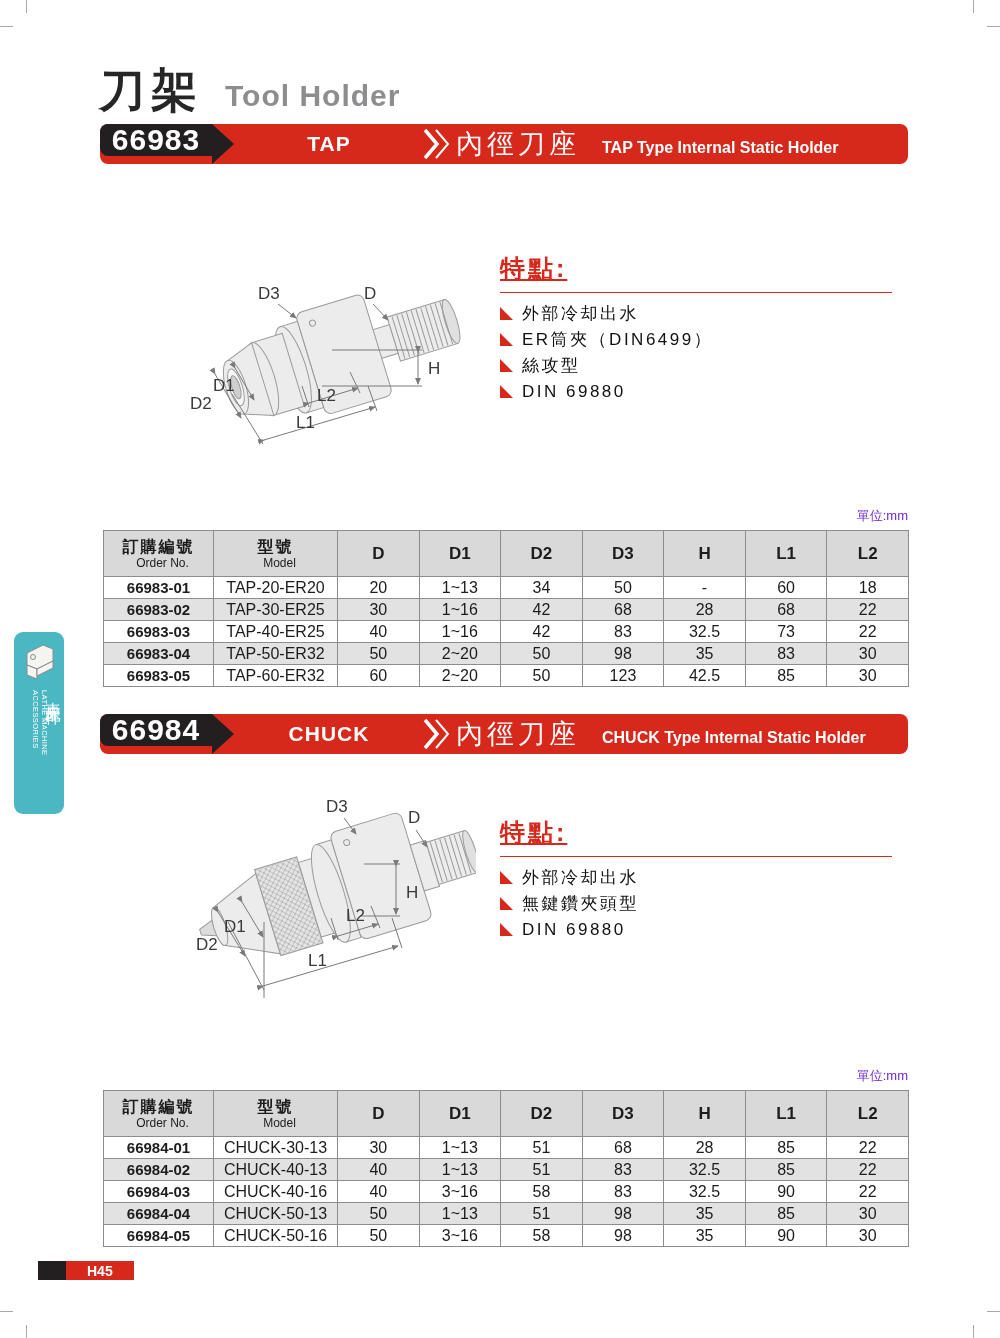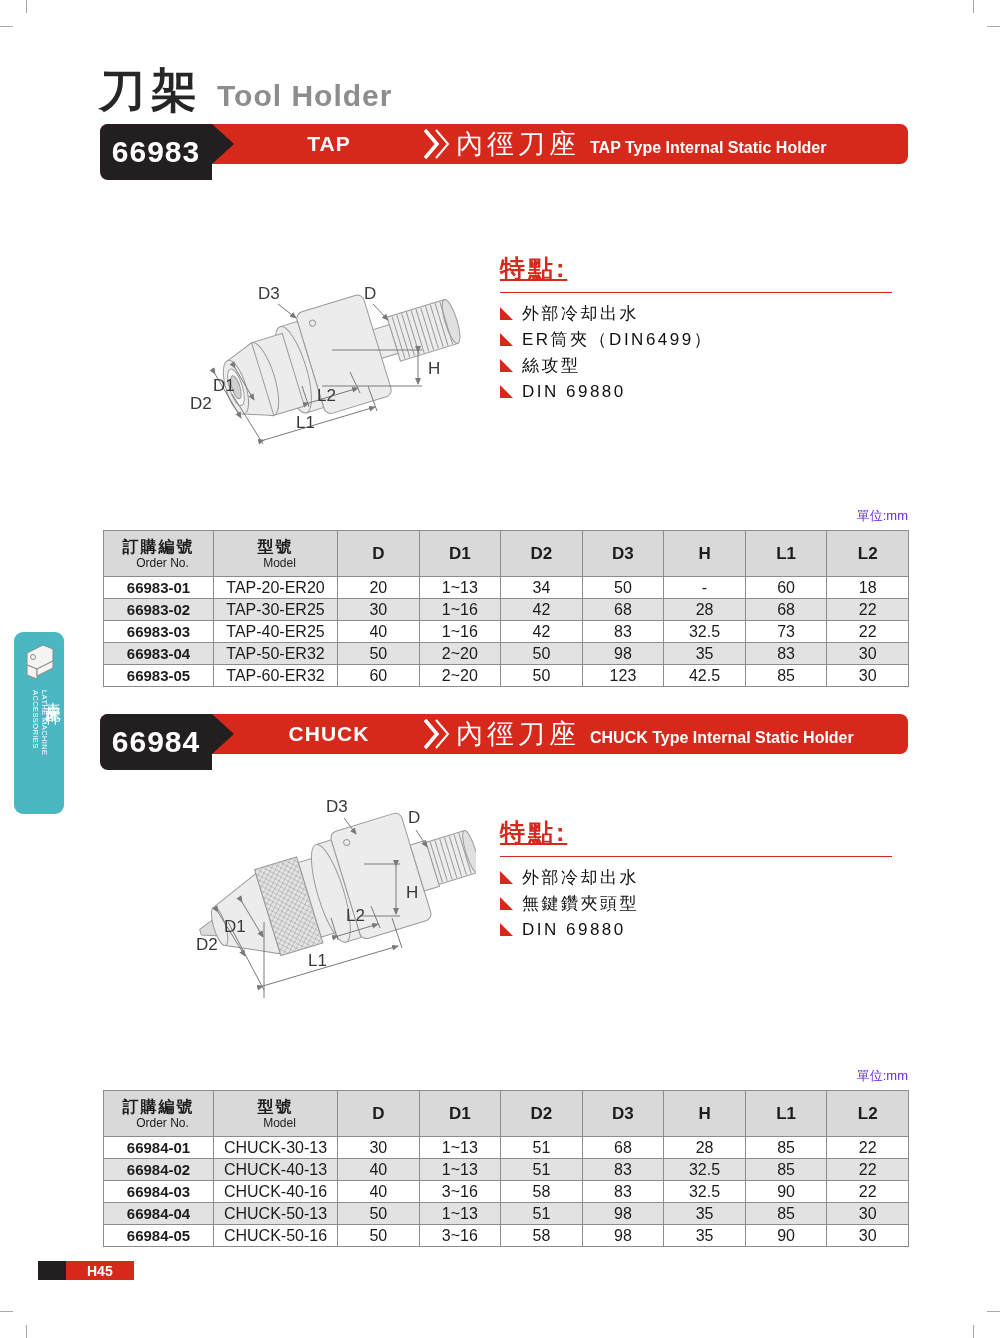--- a/index.html
+++ b/index.html
@@ -9,35 +9,35 @@
   }
   :root{
     --red:#d7281c;
     --black:#231f20;
     --teal:#4ab7c2;
   }
   
   .cm{position:absolute;background:#a9a9a9;}
 
   
-  .page-title{position:absolute;left:99px;top:60px;display:flex;align-items:baseline;gap:14px;white-space:nowrap;}
+  .page-title{position:absolute;left:99px;top:60px;display:flex;align-items:baseline;gap:22px;white-space:nowrap;}
   .pt-zh{font-size:46px;font-weight:bold;color:#262626;letter-spacing:6px;}
   .pt-en{font-size:30px;font-weight:bold;color:#8d8d90;letter-spacing:1px;}
 
   
   .banner{position:absolute;left:100px;width:808px;height:40px;background:var(--red);border-radius:8px;}
-  .banner-code{position:absolute;left:0;top:0;width:112px;height:56px;background:var(--black);
+  .banner-code{position:absolute;left:0;top:0;width:112px;height:32px;background:var(--black);
     border-radius:8px 0 0 8px;color:#fff;font-size:30px;font-weight:bold;letter-spacing:1px;
     display:flex;align-items:center;justify-content:center;}
   .banner-code::after{content:"";position:absolute;left:112px;top:0;width:0;height:0;
     border-left:22px solid var(--black);border-top:20px solid transparent;border-bottom:20px solid transparent;}
   .banner-type{position:absolute;left:138px;width:182px;height:40px;line-height:40px;text-align:center;
     color:#fff;font-weight:bold;font-size:21px;letter-spacing:1px;}
   .banner-chev{position:absolute;left:322px;top:4px;}
-  .banner-title{position:absolute;left:356px;top:0;height:40px;display:flex;align-items:baseline;gap:10px;
+  .banner-title{position:absolute;left:356px;top:0;height:40px;display:flex;align-items:baseline;gap:22px;
     color:#fff;white-space:nowrap;}
   .bt-zh{font-size:27px;letter-spacing:4px;line-height:40px;}
   .bt-en{font-size:16px;font-weight:bold;}
   .b1{top:124px;}
   .b2{top:714px;}
 
   
   .features{position:absolute;left:500px;width:392px;}
   .f1{top:252px;}
   .f2{top:816px;}

